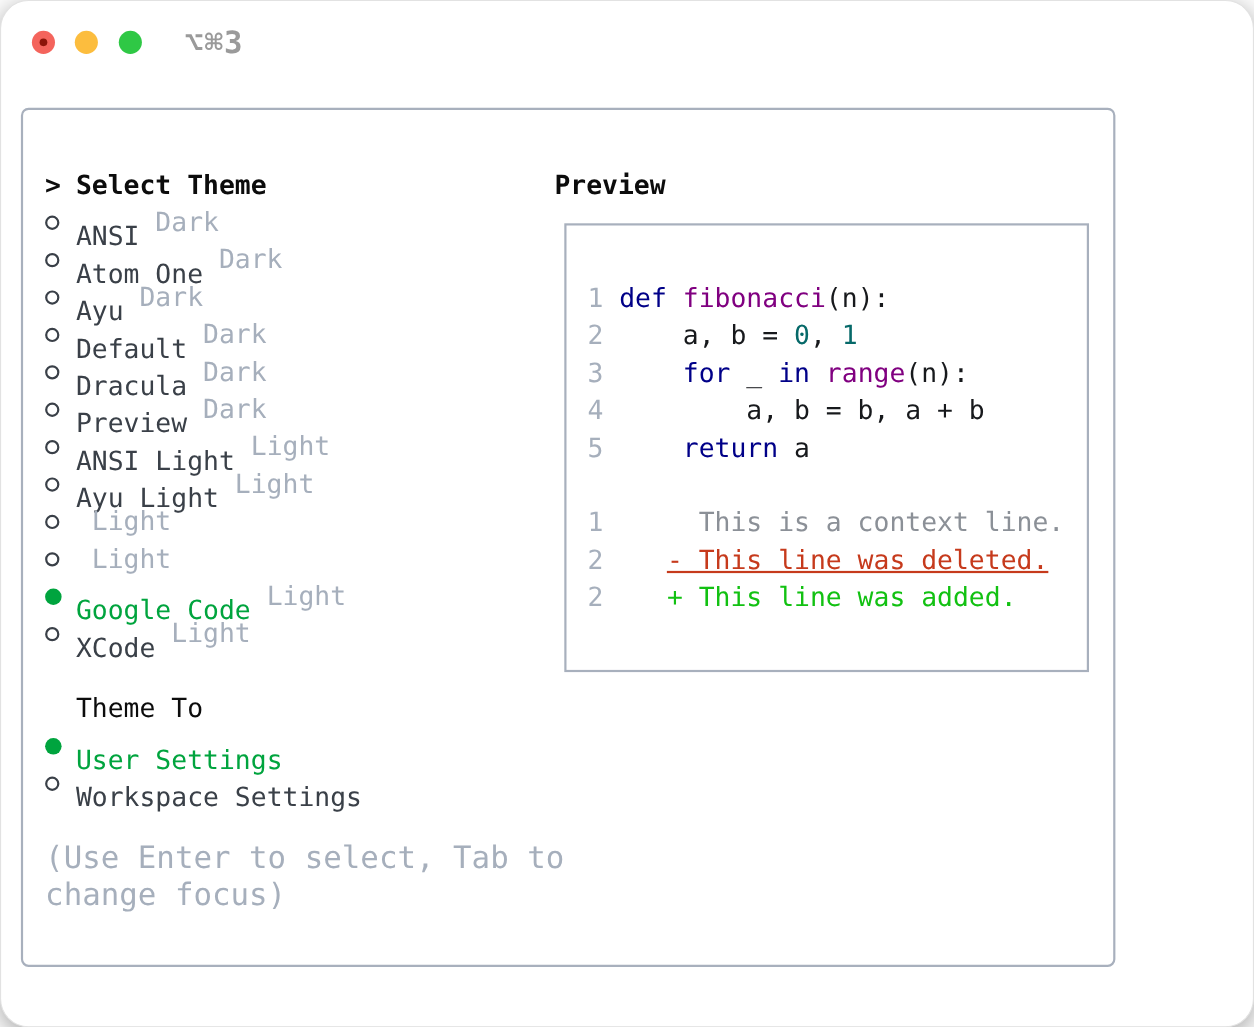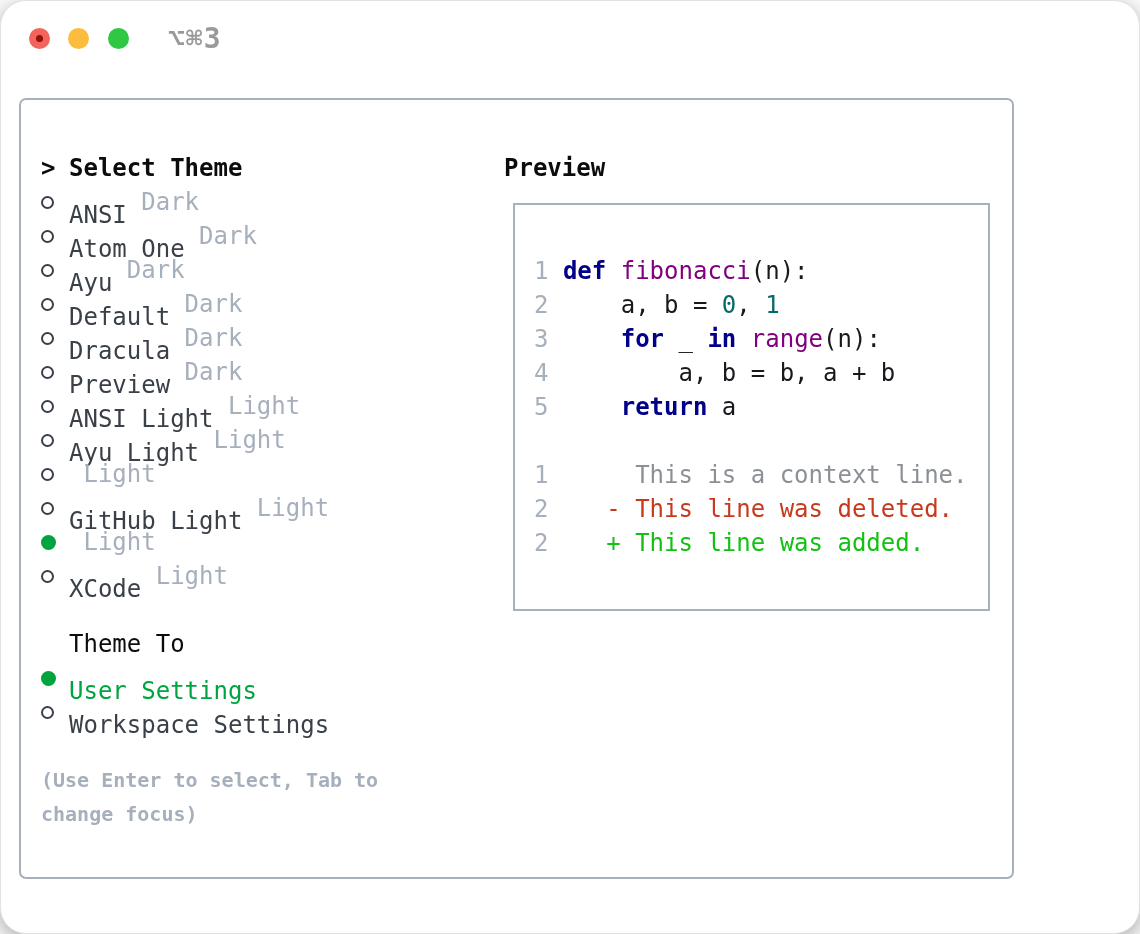--- a/index.html
+++ b/index.html
@@ -30,34 +30,34 @@
 
   .row { height:34px; display:flex; align-items:center; font-size:24px; color:var(--text_name); }
   .marker { width:28px; flex:0 0 28px; display:flex; align-items:center; font-weight:700; color:var(--text_strong); }
   .circle { width:13px; height:13px; border:2px solid var(--text_name); border-radius:50%; }
   .circle.filled { width:15px; height:15px; border:none; background:var(--ui_green); }
   .hdr  { font-weight:700; color:var(--text_strong); }
   .name { white-space:pre;margin-top:25px; }
   .variant { color:var(--text_muted); margin-left:1ch; white-space:pre; }
   .row.selected .name { color:var(--ui_green); }
   .hdr2 { color:var(--text_strong); }
-  .hint-line { height:34px; line-height:34px; font-size:20px; color:var(--text_muted); white-space:pre;font-weight:bold; }
+  .hint-line { height:34px; line-height:34px; font-size:28px; color:var(--text_muted); white-space:pre; }
 
   
   .preview-box { margin-left:9px; margin-top:18px; width:477px; height:408px;
                  border:2px solid var(--panel_border); background:#fff;
                  padding:49px 0 0 19px; overflow:hidden; }
   .code-line { height:34px; line-height:34px; font-size:24px; white-space:pre; }
   .seg-gutter { color:var(--gutter); }
-  .seg-kw    { color:var(--kw);font-weight:bold; }
+  .seg-kw    { color:var(--kw); }
   .seg-fn    { color:var(--fn); }
   .seg-lit   { color:var(--lit); }
   .seg-plain { color:var(--plain); }
   .seg-ctx   { color:var(--ctx); }
-  .seg-del   { color:var(--del); }
+  .seg-del   { color:var(--del);text-decoration:underline; }
   .seg-add   { color:var(--add); }
 </style>
 </head>
 <body>
 
 <div class="window">
   <div class="titlebar">
     <span class="light red">
         <span class="dot"></span>
       </span>
@@ -142,28 +142,28 @@
     <span class="marker">
               <span class="circle"></span>
             </span>
     <span class="variant">Light</span>
   </div>
 
   <div class="row option">
     <span class="marker">
               <span class="circle"></span>
             </span>
-    <span class="name">GitHub Light</span>
     <span class="variant">Light</span>
   </div>
 
   <div class="row option selected">
     <span class="marker">
               <span class="circle filled"></span>
             </span>
+    <span class="name">Google Code</span>
     <span class="variant">Light</span>
   </div>
 
   <div class="row option">
     <span class="marker">
               <span class="circle"></span>
             </span>
     <span class="name">XCode</span>
     <span class="variant">Light</span>
   </div>

